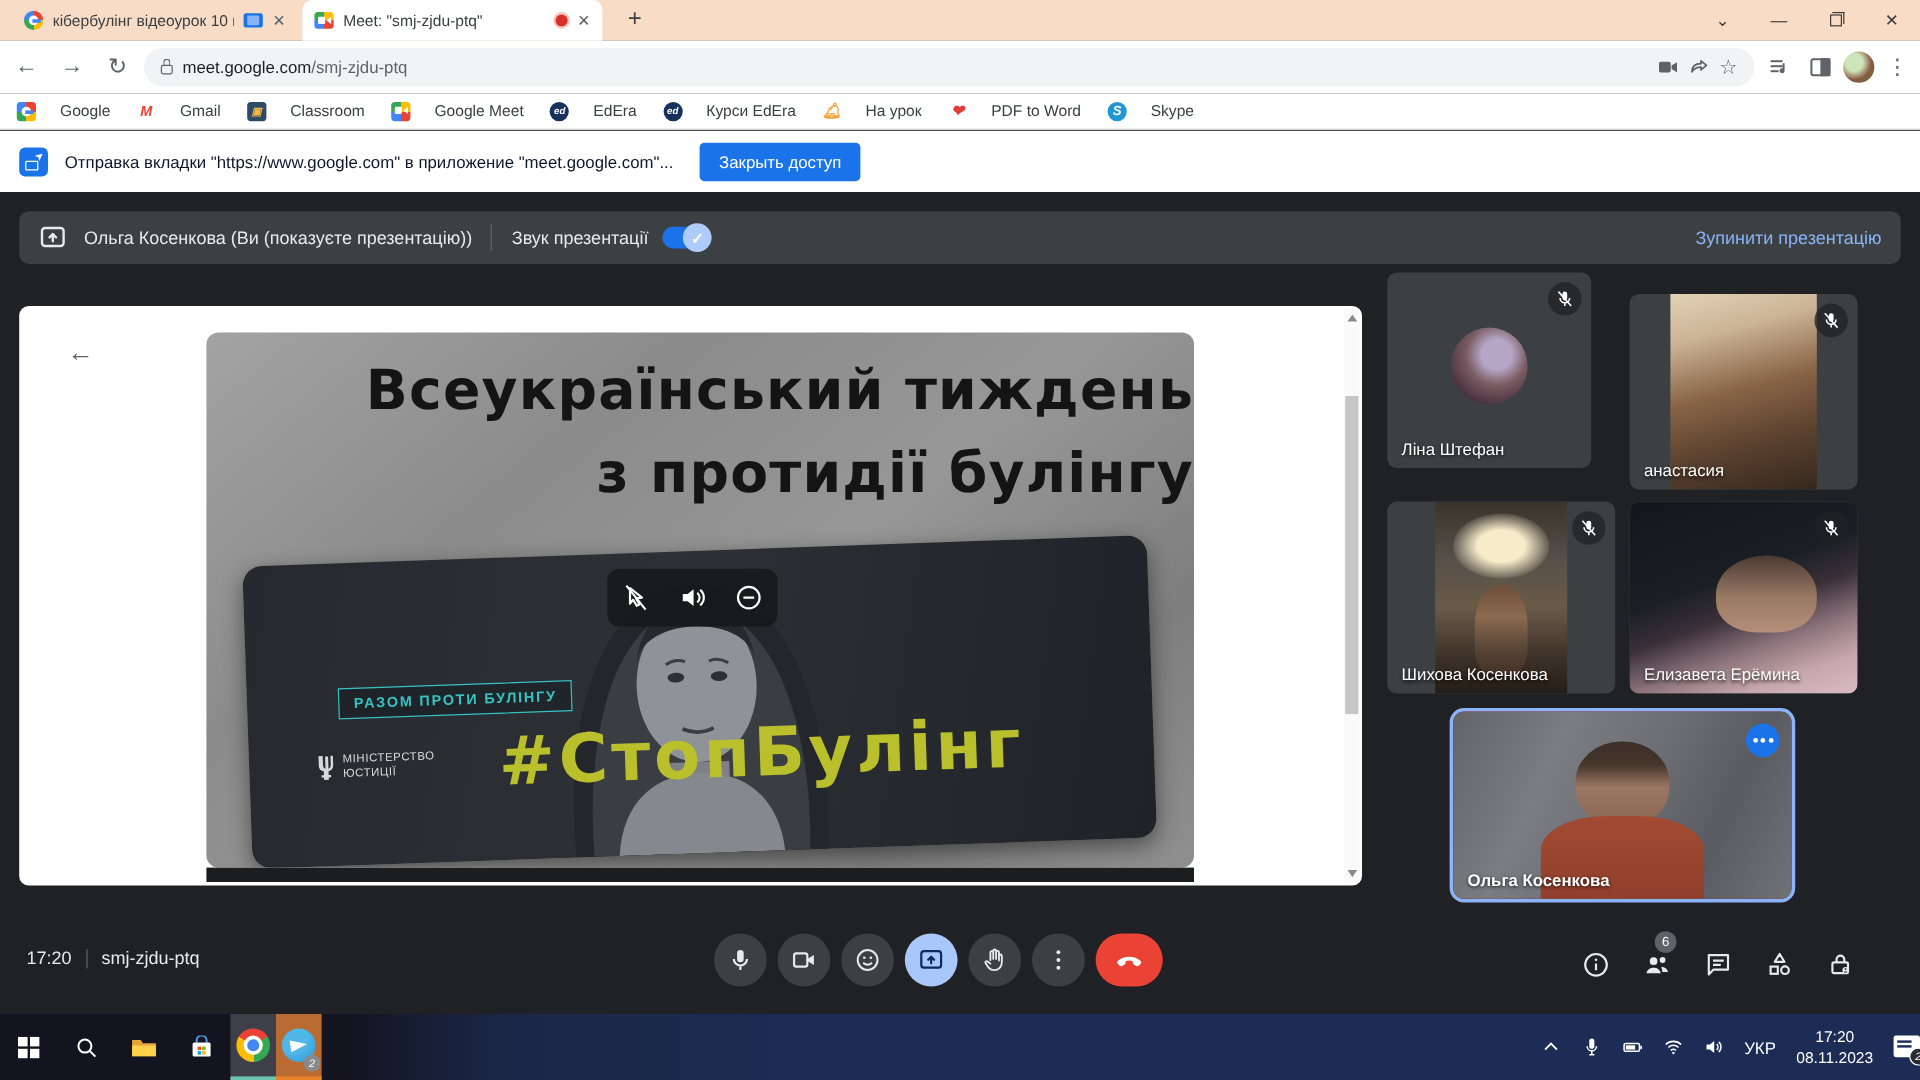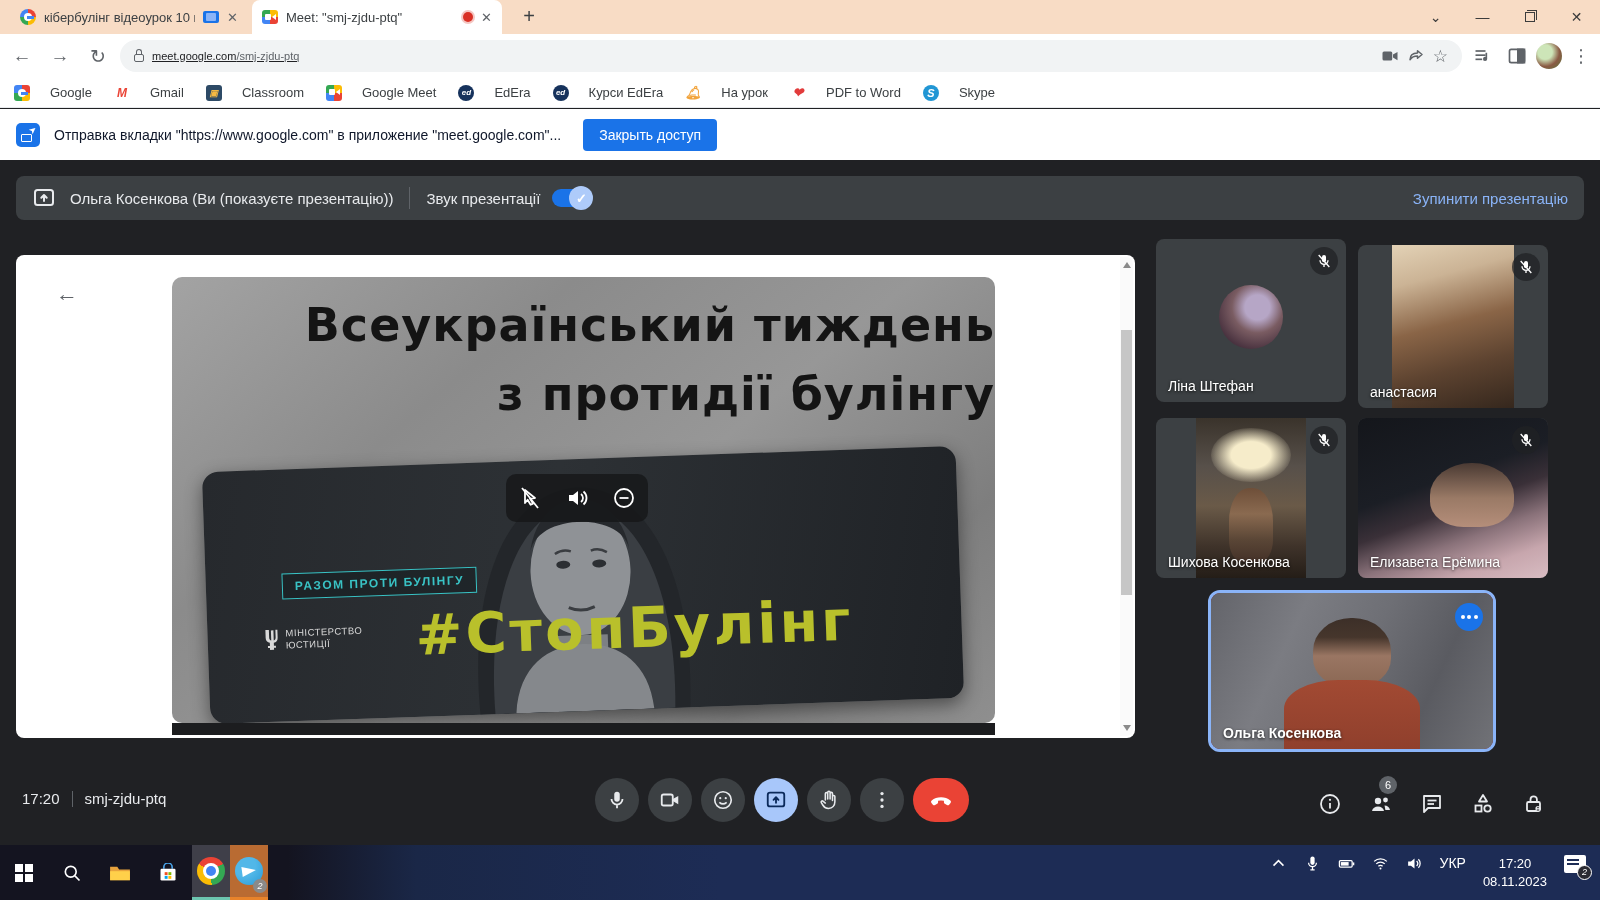--- a/index.html
+++ b/index.html
@@ -28,21 +28,21 @@
   .wctrl span { width:47px; height:34px; display:flex; align-items:center; justify-content:center; color:#3c3c3c; font-size:14px; }
   .restore-box { width:10px; height:10px; border:1.5px solid #3c3c3c; position:relative; background:#f8dcc5; }
   .restore-box::before { content:""; position:absolute; left:1.5px; top:-3.5px; width:9px; height:9px; border:1.5px solid #3c3c3c; border-left:none; border-bottom:none; }
 
   
   .toolbar { position:absolute; top:34px; left:0; right:0; height:44px; background:#fff; display:flex; align-items:center; }
   .navbtn { width:32px; height:32px; display:flex; align-items:center; justify-content:center; color:#5f6368; font-size:19px; margin-left:6px; }
   .addressbar { flex:1; height:32px; margin:0 6px; background:#f1f3f4; border-radius:16px; display:flex; align-items:center; padding:0 14px; gap:8px; }
   .lock-glyph { width:10px; height:8px; border:1.6px solid #5f6368; border-radius:2px; position:relative; margin-top:4px; }
   .lock-glyph::before { content:""; position:absolute; left:1px; top:-6px; width:4px; height:5px; border:1.6px solid #5f6368; border-bottom:none; border-radius:4px 4px 0 0; }
-  .url { font-size:11px; color:#202124;text-decoration:underline; }
+  .url { font-size:14px; color:#202124; }
   .url .path { color:#5f6368; }
   .abar-spacer { flex:1; }
   .abar-ic { color:#5f6368; display:flex; align-items:center; }
   .tool-ic { width:30px; height:30px; display:flex; align-items:center; justify-content:center; color:#5f6368; margin-right:4px; }
   .avatar-chip { width:26px; height:26px; border-radius:50%; background:radial-gradient(circle at 35% 35%,#cde5b8 0 30%,#8a5a44 60%,#5a7a3a 100%); margin-right:4px; }
 
   
   .bookmarks { position:absolute; top:78px; left:0; right:0; height:30px; background:#fff; display:flex; align-items:center; gap:22px; padding-left:14px; border-bottom:1px solid #e8eaed; }
   .bm { display:flex; align-items:center; gap:20px; font-size:13px; color:#3c4043; }
   .bm-ic { width:16px; height:16px; border-radius:3px; display:flex; align-items:center; justify-content:center; font-size:9px; font-weight:bold; color:#fff; }
@@ -83,21 +83,21 @@
 
   
   .sb { position:absolute; top:2px; right:2px; bottom:2px; width:13px; background:#fafafa; border-radius:0 7px 7px 0; }
   .sb-arrow { position:absolute; left:3px; width:0; height:0; border-left:4px solid transparent; border-right:4px solid transparent; }
   .sb-up { top:5px; border-bottom:6px solid #8a8a8a; }
   .sb-dn { bottom:5px; border-top:6px solid #8a8a8a; }
   .sb-thumb { position:absolute; left:1px; top:73px; width:11px; height:265px; background:#c6c6c6; }
 
   
   .tile { position:absolute; background:#3c4043; border-radius:8px; overflow:hidden; }
-  .t1 { left:1156px; top:79px;  width:190px; height:163px;text-align:right; }
+  .t1 { left:1156px; top:67px;  width:170px; height:163px;text-align:right; }
   .t2 { left:1358px; top:85px;  width:190px; height:163px; }
   .t3 { left:1156px; top:258px; width:190px; height:160px; }
   .t4 { left:1358px; top:258px; width:190px; height:160px; }
   .t5 { left:1208px; top:430px; width:288px; height:162px; border:3px solid #8ab4f8; border-radius:12px; background:#7f1d1d; }
   .tile-name { position:absolute; left:12px; bottom:8px; color:#fff; font-size:14px; text-shadow:0 1px 3px rgba(0,0,0,.8); white-space:nowrap; }
   .mutebadge { position:absolute; right:8px; top:8px; width:28px; height:28px; border-radius:50%; background:rgba(32,33,36,.75); display:flex; align-items:center; justify-content:center; color:#fff; }
   .mutebadge svg { width:16px; height:16px; }
   .avatar-circle { position:absolute; left:50%; top:50%; width:64px; height:64px; margin:-36px 0 0 -32px; border-radius:50%;
                    background:radial-gradient(circle at 60% 35%,#b6a6c6 0 22%,#7a5c62 45%,#4a3340 75%,#2d2230 100%); }
   .vstrip { position:absolute; top:0; bottom:0; }
@@ -132,21 +132,21 @@
   .tb-ic { width:48px; height:55px; display:flex; align-items:center; justify-content:center; color:#fff; }
   .tb-app { width:38px; height:55px; display:flex; align-items:center; justify-content:center; position:relative; }
   .tb-chrome { background:#3f3f49; border-bottom:3px solid #6cc5b0; }
   .tb-tg { background:#b96b32; border-bottom:3px solid #e8832a; }
   .chrome-logo { width:28px; height:28px; border-radius:50%; background:conic-gradient(from -60deg,#ea4335 0 33%,#34a853 0 66%,#fbbc05 0 100%); position:relative; }
   .chrome-logo::before { content:""; position:absolute; inset:6px; border-radius:50%; background:#fff; }
   .chrome-logo::after { content:""; position:absolute; inset:9px; border-radius:50%; background:#4285f4; }
   .tg-logo { width:28px; height:28px; border-radius:50%; background:radial-gradient(circle at 35% 30%,#51b7e8 0 40%,#2a9ad6 100%); position:relative; }
   .tg-logo::before { content:""; position:absolute; left:7px; top:9px; width:0; height:0; border-top:5px solid transparent; border-bottom:5px solid transparent; border-left:14px solid #fff; transform:rotate(-8deg); }
   .tg-badge { position:absolute; right:1px; bottom:4px; width:14px; height:14px; border-radius:50%; background:#8a8a8a; color:#fff; font-size:9px; display:flex; align-items:center; justify-content:center; }
-  .tray { margin-left:auto; display:flex; align-items:flex-start; gap:17px; padding-right:14px; color:#fff; }
+  .tray { margin-left:auto; display:flex; align-items:center; gap:17px; color:#fff; }
   .tray svg { width:17px; height:17px; }
   .tray-lang { font-size:14px; }
   .tray-clock { text-align:center; font-size:13px; line-height:1.35; }
   .tray-notif { position:relative; width:22px; height:20px; }
   .tray-notif .box { position:absolute; inset:0 0 2px 0; background:#fff; border-radius:2px; }
   .tray-notif .box::before { content:""; position:absolute; left:3px; top:4px; width:12px; height:2px; background:#1d2c55; box-shadow:0 4px 0 #1d2c55; }
   .tray-notif .nb { position:absolute; right:-6px; bottom:-5px; width:15px; height:15px; border-radius:50%; background:#2b2b33; border:1px solid #fff; color:#fff; font-size:9px; display:flex; align-items:center; justify-content:center; }
 </style>
 </head>
 <body>

